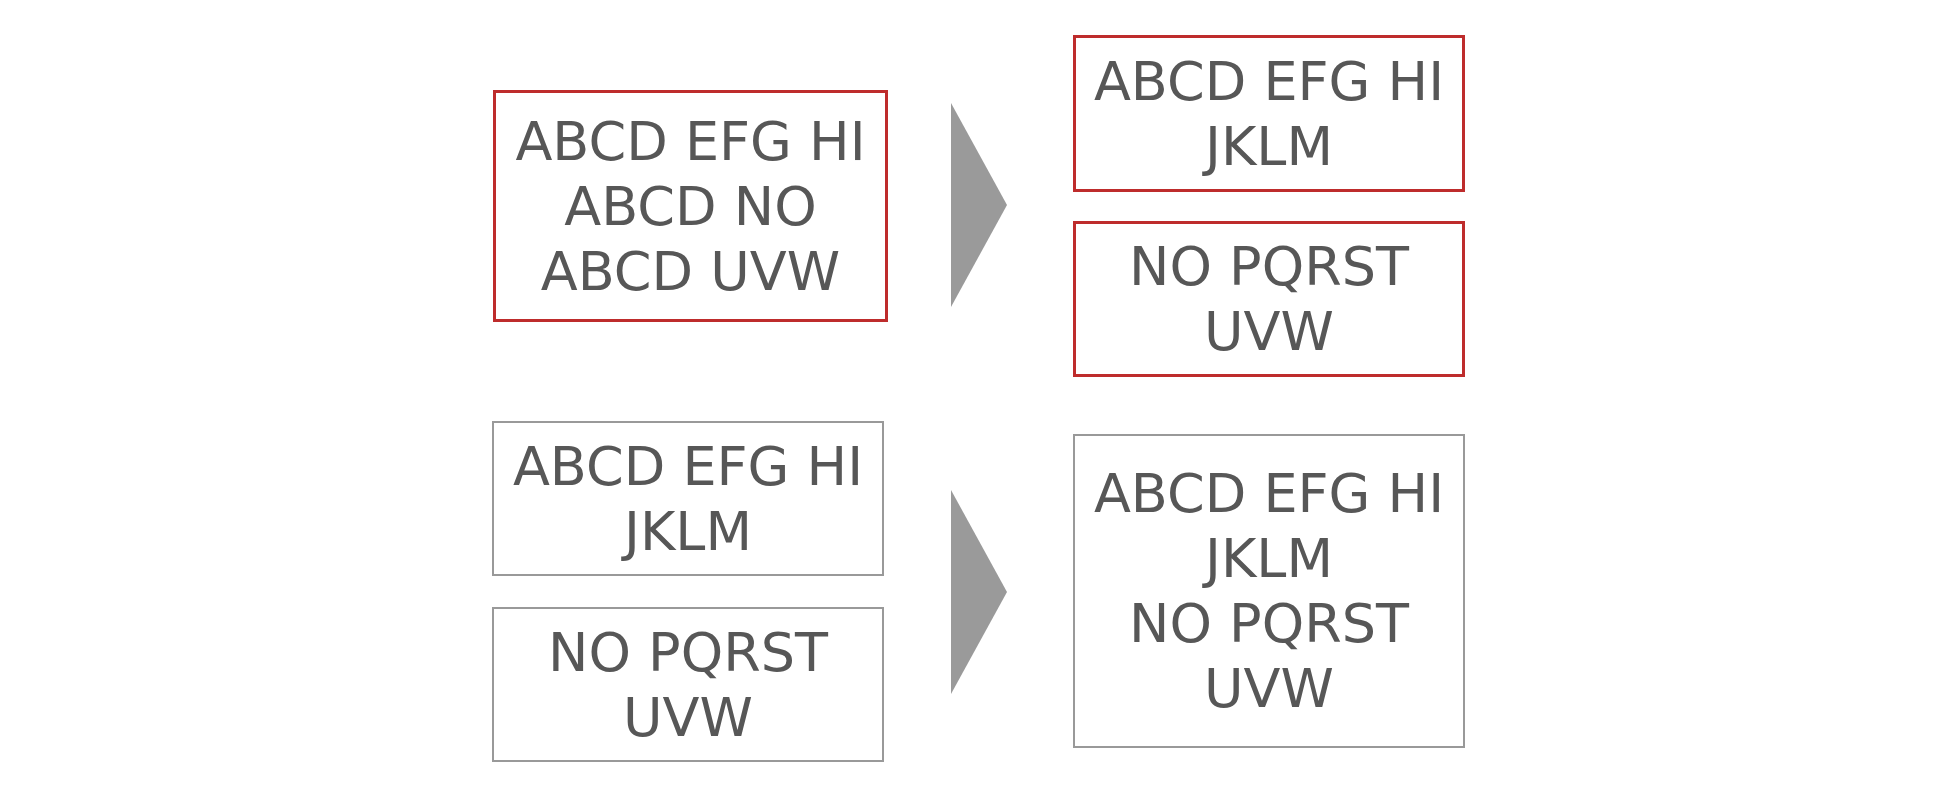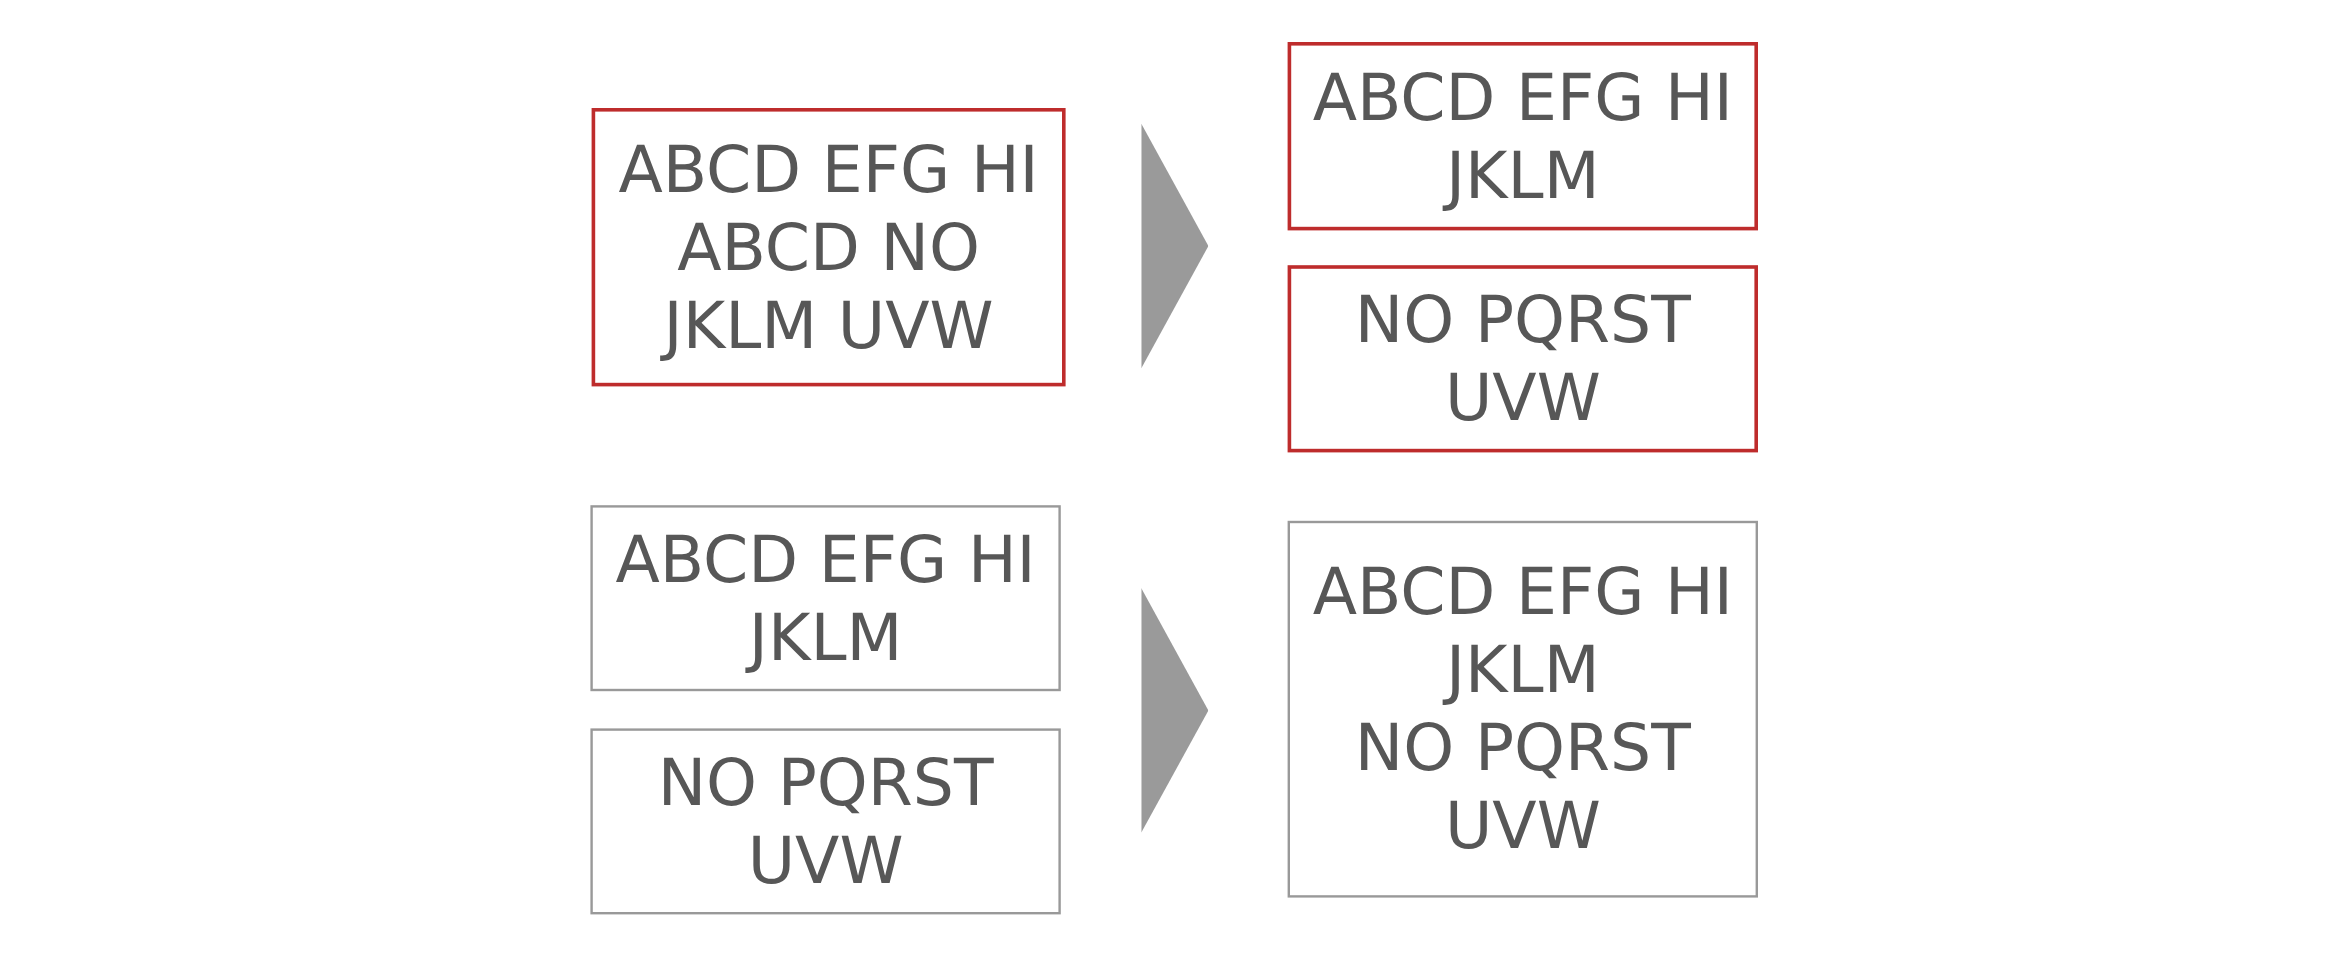--- a/index.html
+++ b/index.html
@@ -53,21 +53,21 @@
   #merge-result   { left: 1073px; top: 434px; width: 392px; height: 314px; }
 </style>
 </head>
 <body>
 
 <div id="canvas">
 
   <div class="textbox red" id="split-source">
     <div>ABCD EFG HI</div>
     <div>ABCD NO</div>
-    <div>JKLM UVW</div>
+    <div>ABCD UVW</div>
   </div>
 
   <div class="arrow" id="arrow-split"></div>
 
   <div class="textbox red" id="split-result-1">
     <div>ABCD EFG HI</div>
     <div>JKLM</div>
   </div>
 
   <div class="textbox red" id="split-result-2">

